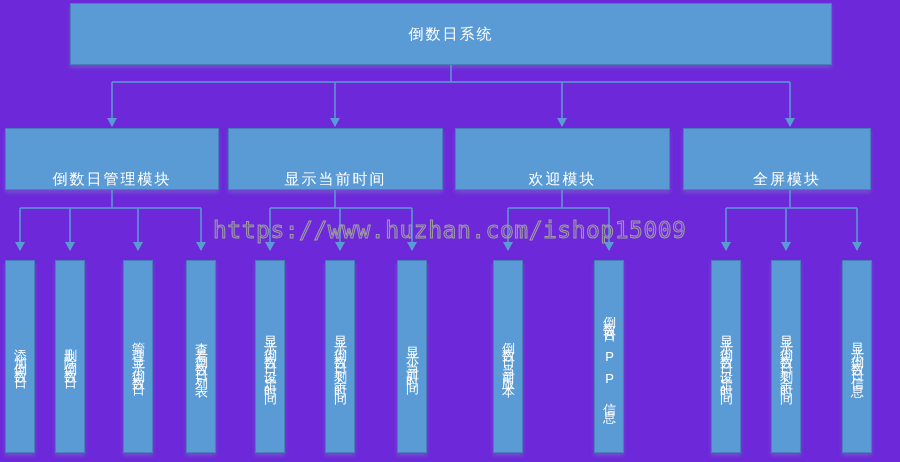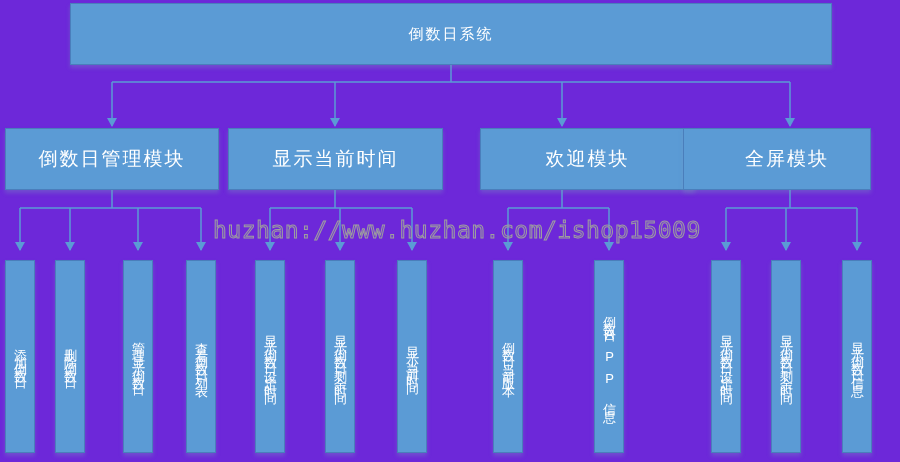--- a/index.html
+++ b/index.html
@@ -10,24 +10,24 @@
   }
   .conn{position:absolute;left:0;top:0;width:900px;height:462px;}
   .conn path,.conn line{stroke:var(--line);stroke-width:1.5;fill:none;}
   .conn marker path{fill:var(--line);stroke:none;}
   .box{
     position:absolute;background:var(--fill);border:1px solid var(--border);box-sizing:border-box;
     color:var(--text);display:flex;align-items:center;justify-content:center;
     box-shadow:0 3px 4px rgba(120,150,190,.35);
   }
   .root{left:70px;top:3px;width:762px;height:62px;font-size:15px;letter-spacing:2px;}
-  .l2{top:128px;height:62px;font-size:19px;letter-spacing:2px;}
+  .l2{top:128px;height:62px;font-size:15px;letter-spacing:2px;align-items:flex-end;}
   .m0{left:5px;width:214px;}
   .m1{left:228px;width:215px;}
-  .m2{left:480px;width:215px;}
+  .m2{left:455px;width:215px;}
   .m3{left:683px;width:188px;padding-left:20px;}
   .bar{
     position:absolute;top:260px;width:30px;height:193px;font-size:13px;
     background:var(--fill);border:1px solid var(--border);box-sizing:border-box;
     color:var(--text);display:flex;align-items:center;justify-content:center;
     box-shadow:0 3px 4px rgba(120,150,190,.35);
   }
   .bar span{writing-mode:vertical-lr;text-orientation:upright;letter-spacing:7px;line-height:30px;}
   .p0{left:5px}.p1{left:55px}.p2{left:123px}.p3{left:186px}
   .p4{left:255px}.p5{left:325px}.p6{left:397px}
@@ -130,15 +130,15 @@
   <div class="bar p9">
     <span>显示倒数日设定时间</span>
   </div>
   <div class="bar p10">
     <span>显示倒数日剩余时间</span>
   </div>
   <div class="bar p11">
     <span>显示倒数日信息</span>
   </div>
 
-  <div class="watermark">huzhan://www.huzhan.com/ishop15009</div>
+  <div class="watermark">https://www.huzhan.com/ishop15009</div>
 
 </div>
 
 </body></html>

